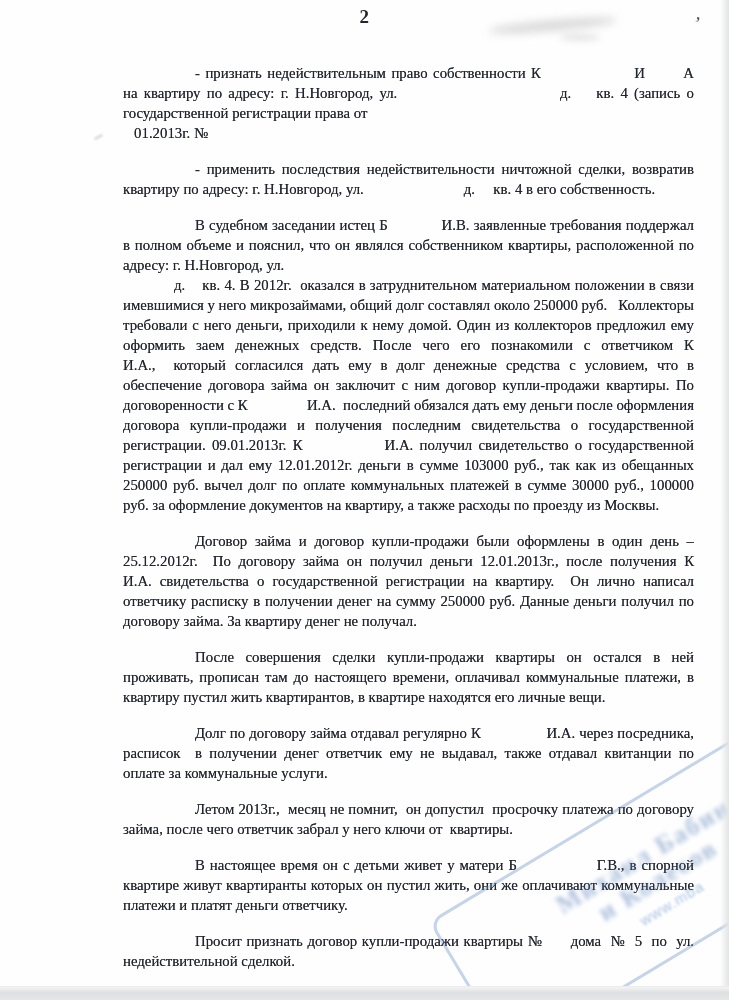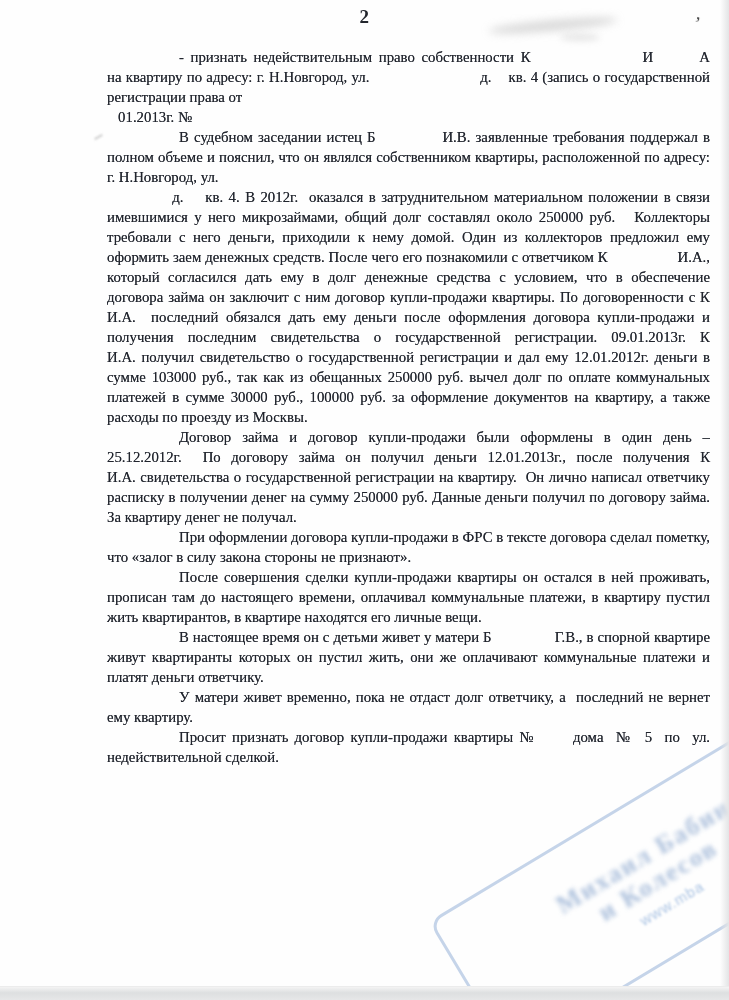--- a/index.html
+++ b/index.html
@@ -79,21 +79,21 @@
     left: 107px;
     right: 19px;
     top: 47px;
     font-size: 14.8px;
     line-height: 20px;
     color: #21252e;
     text-align: justify;
     text-shadow: 0 0 0.55px rgba(33,37,46,0.75);
   }
   .para {
-    margin: 0;
+    margin: 16px;
     text-indent: 72px;
     white-space: pre-wrap;
   }
   
   .stamp {
     position: absolute;
     left: 438px;
     top: 798px;
     width: 430px;
     height: 152px;
@@ -129,27 +129,28 @@
 </head>
 <body>
 
 <div class="page">
 
   <div class="page-number">2</div>
 
   <div class="content" id="paragraphs">
       <p class="para">- признать недействительным право собственности К                 И       А                      на квартиру по адресу: г. Н.Новгород, ул.                          д.    кв. 4 (запись о государственной регистрации права от
    01.2013г. №</p>
+      <p class="para">- применить последствия недействительности ничтожной сделки, возвратив квартиру по адресу: г. Н.Новгород, ул.                           д.     кв. 4 в его собственность.</p>
       <p class="para">В судебном заседании истец Б             И.В. заявленные требования поддержал в полном объеме и пояснил, что он являлся собственником квартиры, расположенной по адресу: г. Н.Новгород, ул.
             д.    кв. 4. В 2012г.  оказался в затруднительном материальном положении в связи имевшимися у него микрозаймами, общий долг составлял около 250000 руб.   Коллекторы требовали с него деньги, приходили к нему домой. Один из коллекторов предложил ему оформить заем денежных средств. После чего его познакомили с ответчиком К                  И.А.,  который согласился дать ему в долг денежные средства с условием, что в обеспечение договора займа он заключит с ним договор купли-продажи квартиры. По договоренности с К                И.А.  последний обязался дать ему деньги после оформления договора купли-продажи и получения последним свидетельства о государственной регистрации. 09.01.2013г. К             И.А. получил свидетельство о государственной регистрации и дал ему 12.01.2012г. деньги в сумме 103000 руб., так как из обещанных 250000 руб. вычел долг по оплате коммунальных платежей в сумме 30000 руб., 100000 руб. за оформление документов на квартиру, а также расходы по проезду из Москвы.</p>
       <p class="para">Договор займа и договор купли-продажи были оформлены в один день – 25.12.2012г.  По договору займа он получил деньги 12.01.2013г., после получения К                 И.А. свидетельства о государственной регистрации на квартиру.  Он лично написал ответчику расписку в получении денег на сумму 250000 руб. Данные деньги получил по договору займа. За квартиру денег не получал.</p>
-      <p class="para">При оформлении договора купли-продажи в ФРС в тексте договора сделал пометку, что «залог в силу закона стороны не признают».</p>
       <p class="para">После совершения сделки купли-продажи квартиры он остался в ней проживать, прописан там до настоящего времени, оплачивал коммунальные платежи, в квартиру пустил жить квартирантов, в квартире находятся его личные вещи.</p>
+      <p class="para">Долг по договору займа отдавал регулярно К                И.А. через посредника, расписок  в получении денег ответчик ему не выдавал, также отдавал квитанции по оплате за коммунальные услуги.</p>
+      <p class="para">Летом 2013г.,  месяц не помнит,  он допустил  просрочку платежа по договору займа, после чего ответчик забрал у него ключи от  квартиры.</p>
       <p class="para">В настоящее время он с детьми живет у матери Б                Г.В., в спорной квартире живут квартиранты которых он пустил жить, они же оплачивают коммунальные платежи и платят деньги ответчику.</p>
-      <p class="para">У матери живет временно, пока не отдаст долг ответчику, а  последний не вернет ему квартиру.</p>
       <p class="para">Просит признать договор купли-продажи квартиры №      дома  №  5  по  ул. недействительной сделкой.</p>
     </div>
 
   <div class="stamp">
     <div class="stamp-line">Михаил Бабин</div>
     <div class="stamp-line">и Колесов</div>
     <div class="stamp-url">www.mba</div>
   </div>
 
   <div class="smudge-top"></div>

